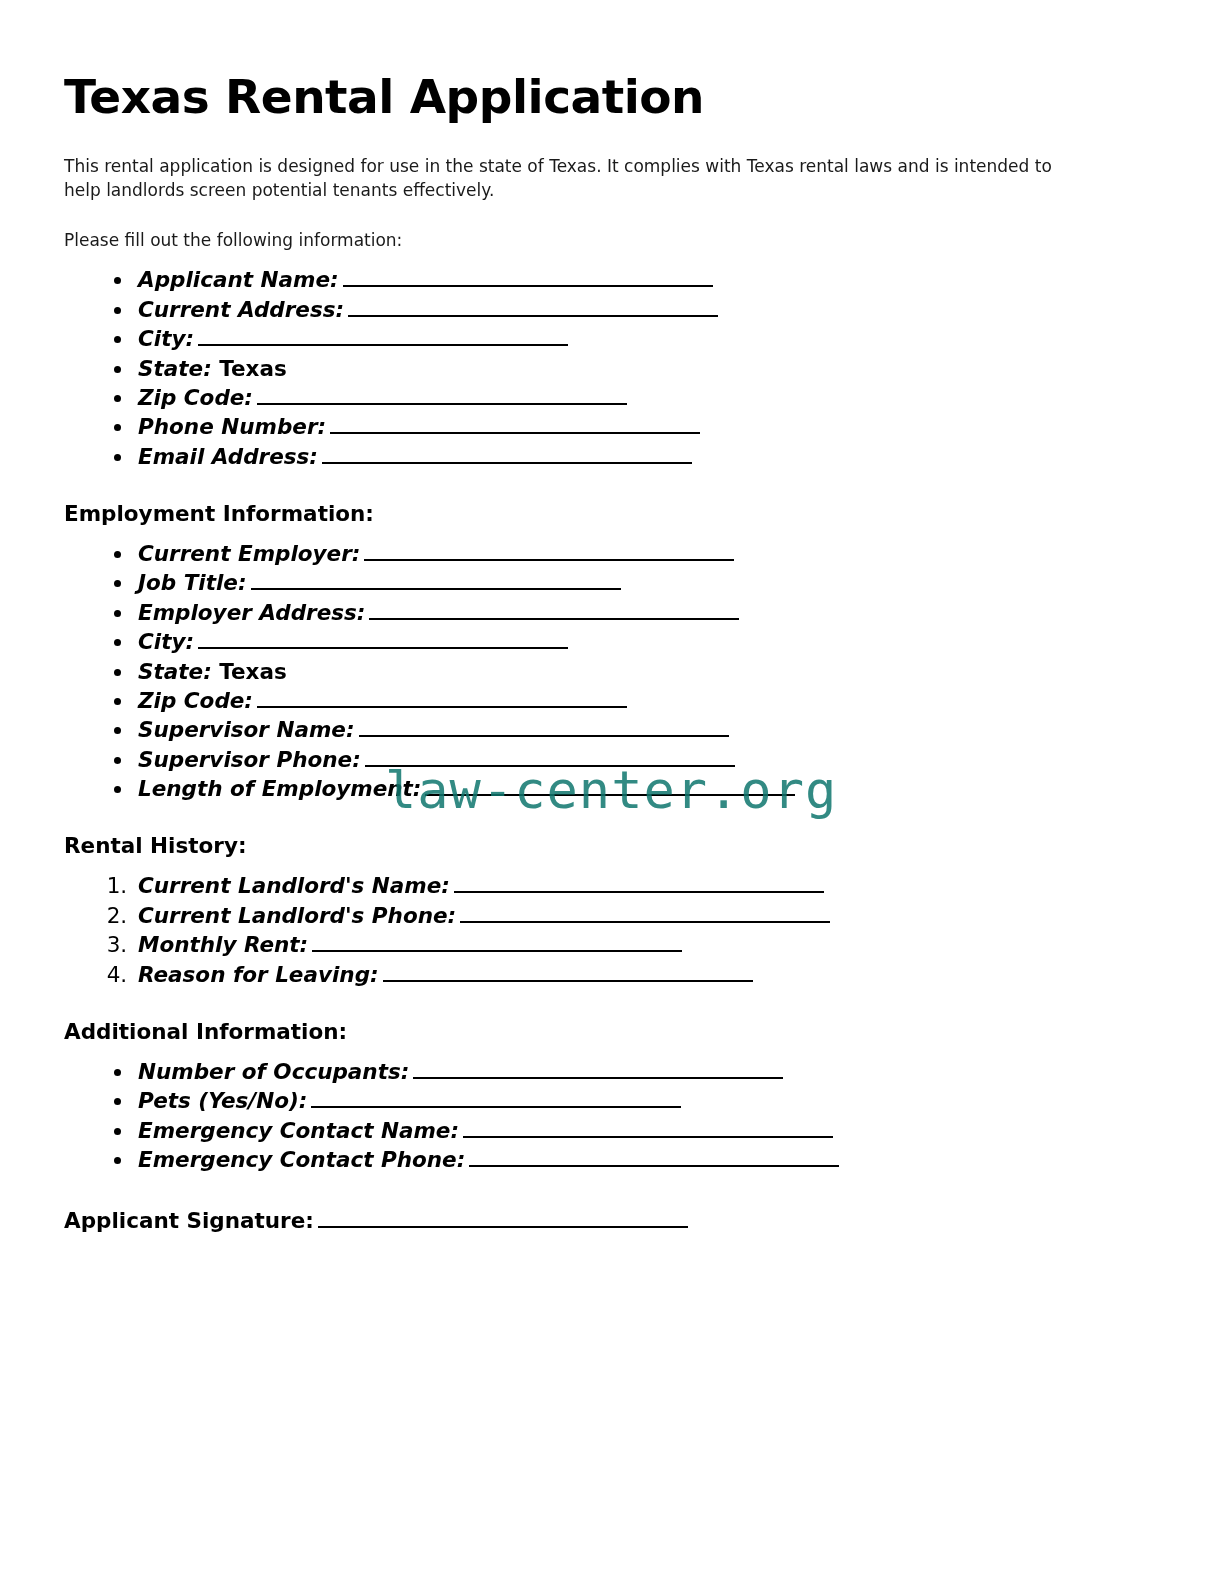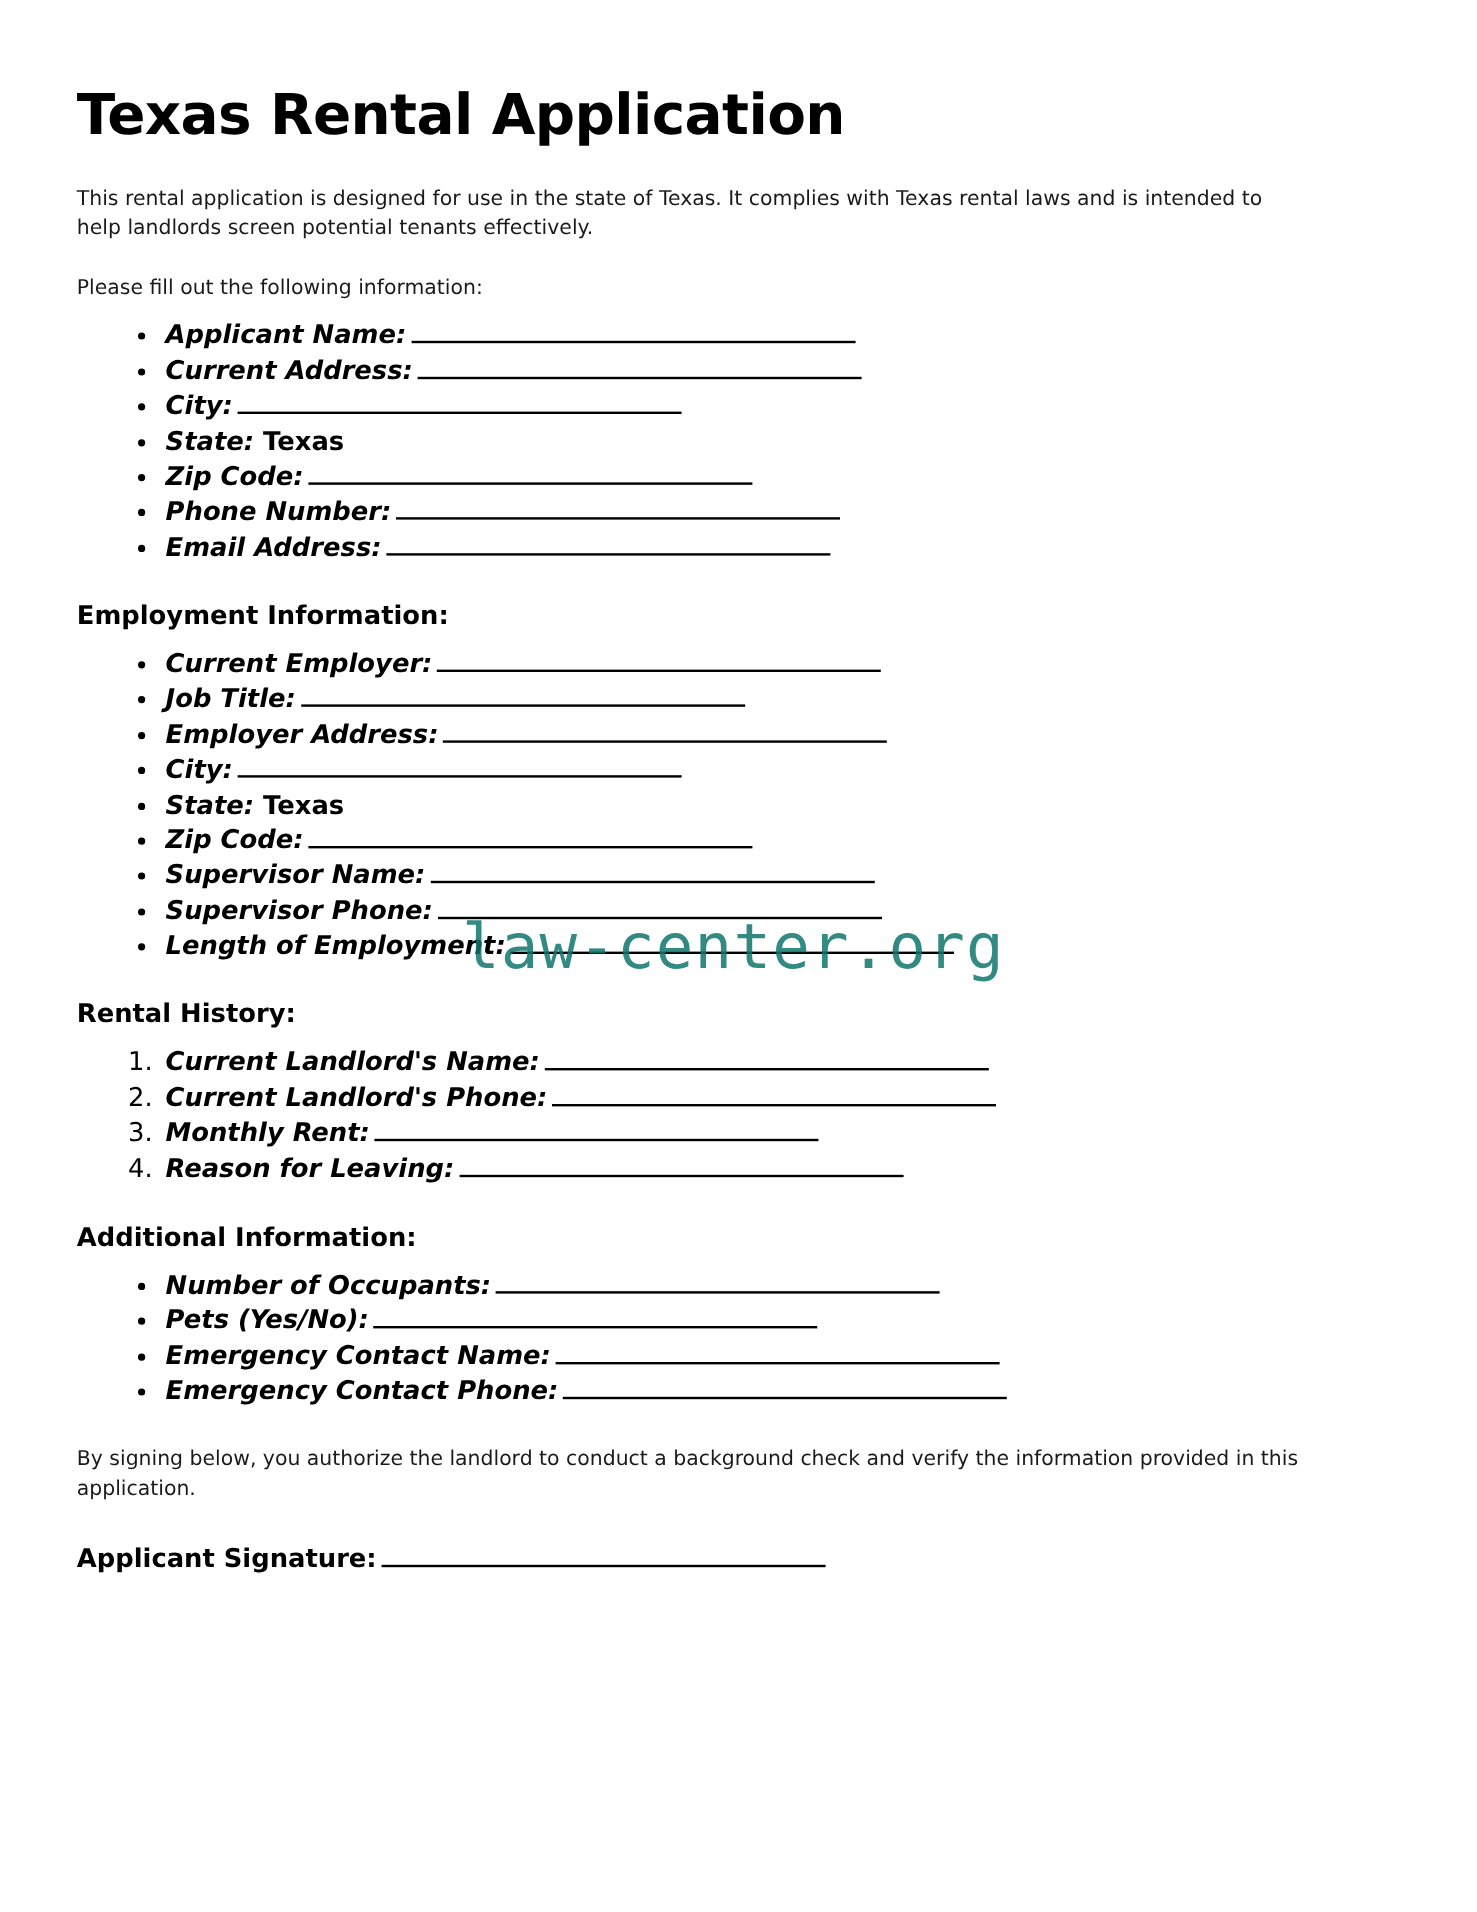--- a/index.html
+++ b/index.html
@@ -148,21 +148,20 @@
 
     <h2 class="section">Additional Information:</h2>
 
     <ul class="fields" id="additional-list">
         <li><span class="lbl">Number of Occupants:</span><span class="blank" style="width: 370px;"></span></li>
         <li><span class="lbl">Pets (Yes/No):</span><span class="blank" style="width: 370px;"></span></li>
         <li><span class="lbl">Emergency Contact Name:</span><span class="blank" style="width: 370px;"></span></li>
         <li><span class="lbl">Emergency Contact Phone:</span><span class="blank" style="width: 370px;"></span></li>
       </ul>
 
-    <p class="para">By signing below, you authorize the landlord to conduct a background check and verify the information provided in this application.</p>
 
     <div class="signature-line">
       <span>Applicant Signature:</span><span class="blank" style="width:370px"></span>
     </div>
 
 
   </div>
 
   <div class="watermark">law-center.org</div>
 </div>

